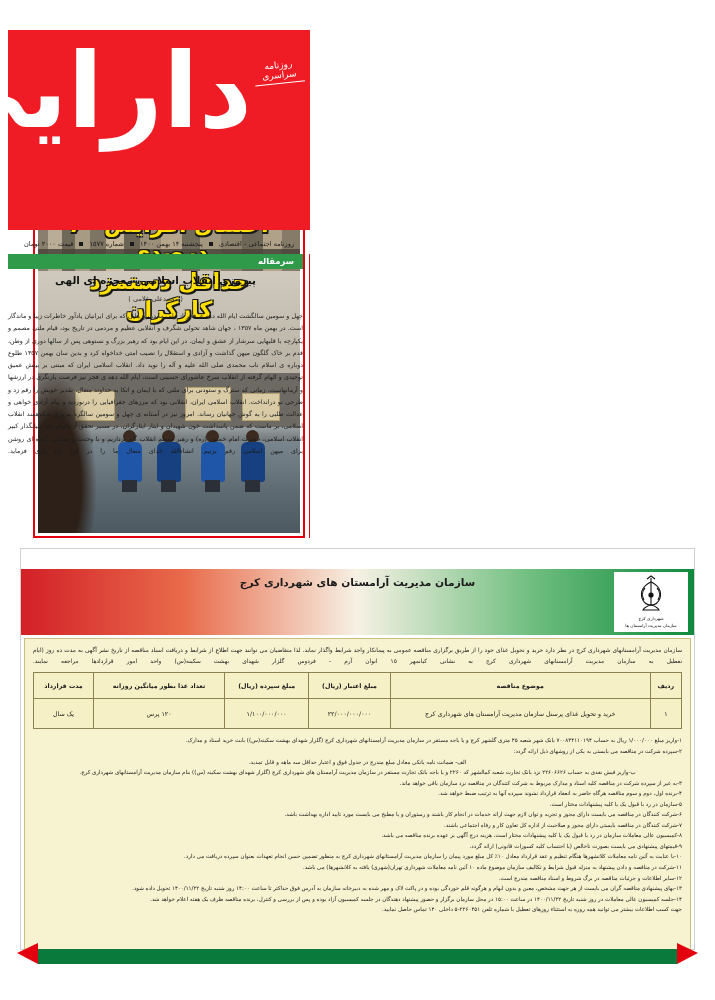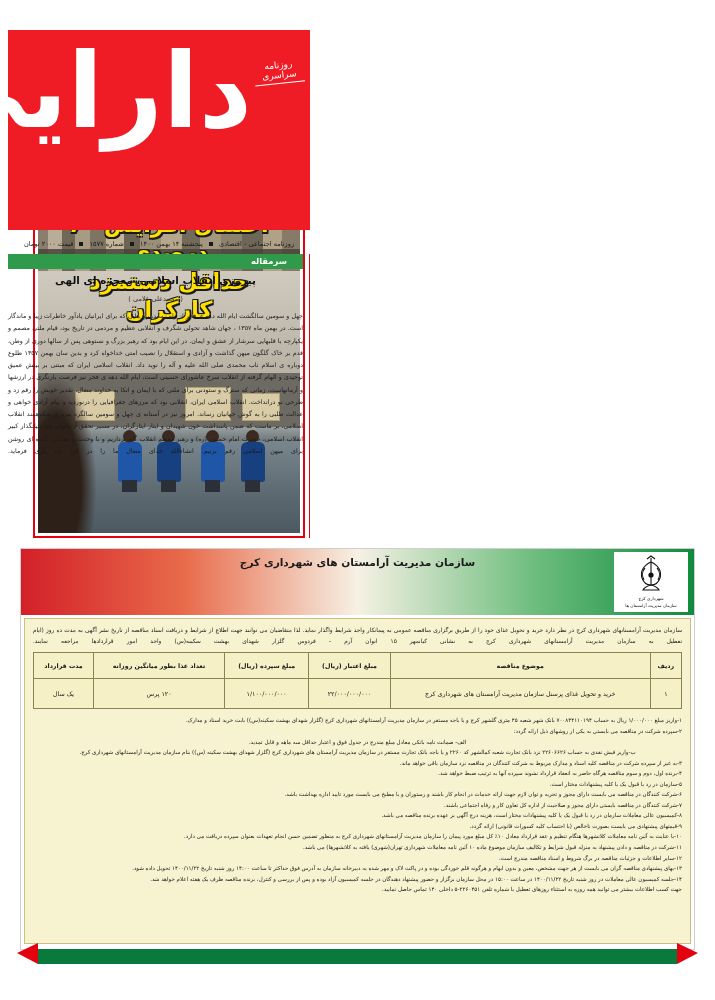--- a/index.html
+++ b/index.html
@@ -128,37 +128,37 @@
   .dateline .sq { display:inline-block; width:4px; height:4px; background:#1a1a1a;
     margin: 0 4px; vertical-align: middle; }
 
   
   .edit-col {
     position: absolute; top: 254px; left: 8px; width: 302px; height: 284px;
     border-right: 1.8px solid #e3000f; padding-right: 6px;
   }
   .edit-bar {
     height: 15px; background: #2e9a4a; color: #fff; font-size: 8.4px;
-    line-height: 15px; text-align: right; padding-right: 16px; font-weight: bold;
+    line-height: 15px; text-align: right; padding-right: 9px; font-weight: bold;
   }
   .edit-title {
     margin-top: 5px; text-align: center; font-size: 10.4px; font-weight: bold; color: #111;
   }
   .edit-author { margin-top: 9px; text-align: center; font-size: 6.6px; color: #333; }
   .edit-body {
     margin-top: 7px; font-size: 6.3px; line-height: 1.95; color: #1c1c1c;
     text-align: justify; text-align-last: justify; letter-spacing: -.1px;
   }
 
   
   .ad {
     position: absolute; left: 20px; right: 20px; top: 548px; height: 402px;
     background: #fff; border: 1px solid #cfcfcf; overflow: hidden;
   }
-  .ad-head { position: relative; height: 66px; background: linear-gradient(90deg,#d32028 0%, #e86a4a 24%, #f6f1e4 50%, #6fbe7f 76%, #0f8a3c 100%); }
+  .ad-head { position: relative; height: 66px; background: linear-gradient(90deg,#d32028 0%, #e86a4a 24%, #f6f1e4 50%, #6fbe7f 76%, #0f8a3c 100%); margin-top: 20px; }
   .ad-head-org {
     position: absolute; top: 7px; left: 0; right: 0; text-align: center;
     font-size: 10.6px; font-weight: bold; color: #1b1b1b;
   }
   .ad-head-title {
     position: absolute; top: 22px; left: 0; right: 0; text-align: center;
     font-size: 27px; font-weight: bold; color: #d6202a;
     text-shadow: 1.4px 1.4px 0 #ffffff, -0.6px -0.6px 0 #ffffff;
     letter-spacing: -.8px;
   }

